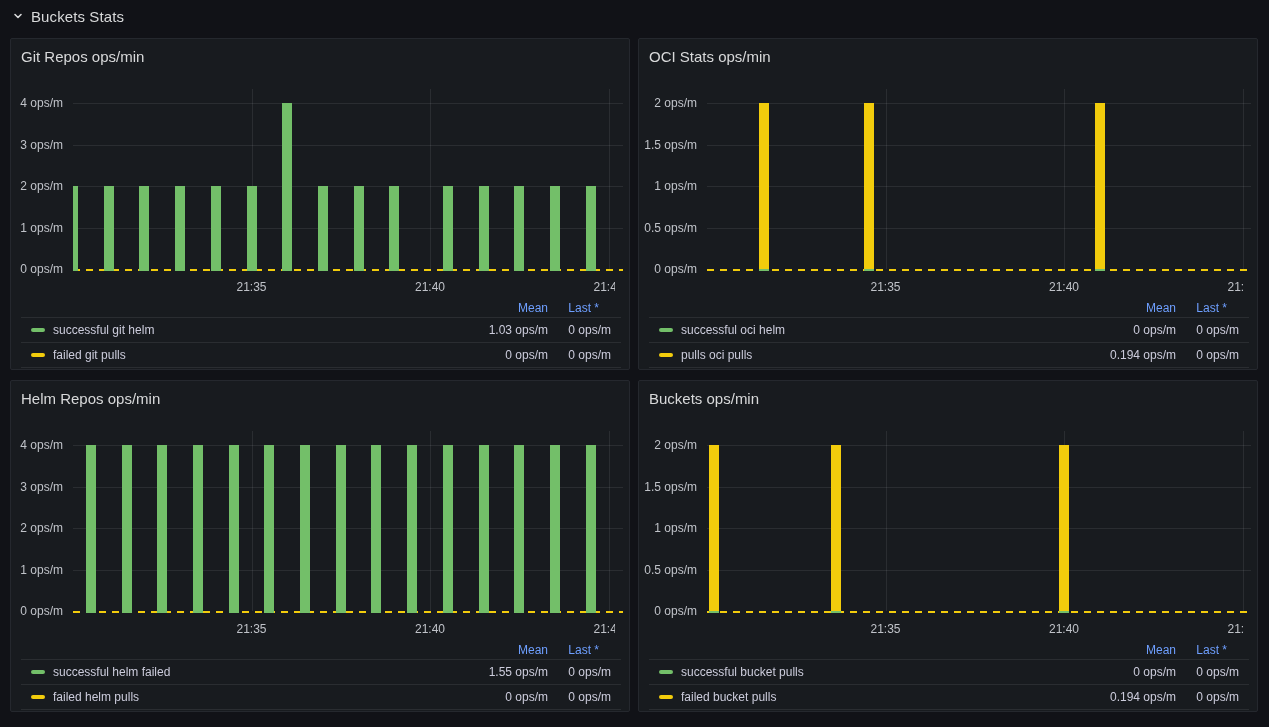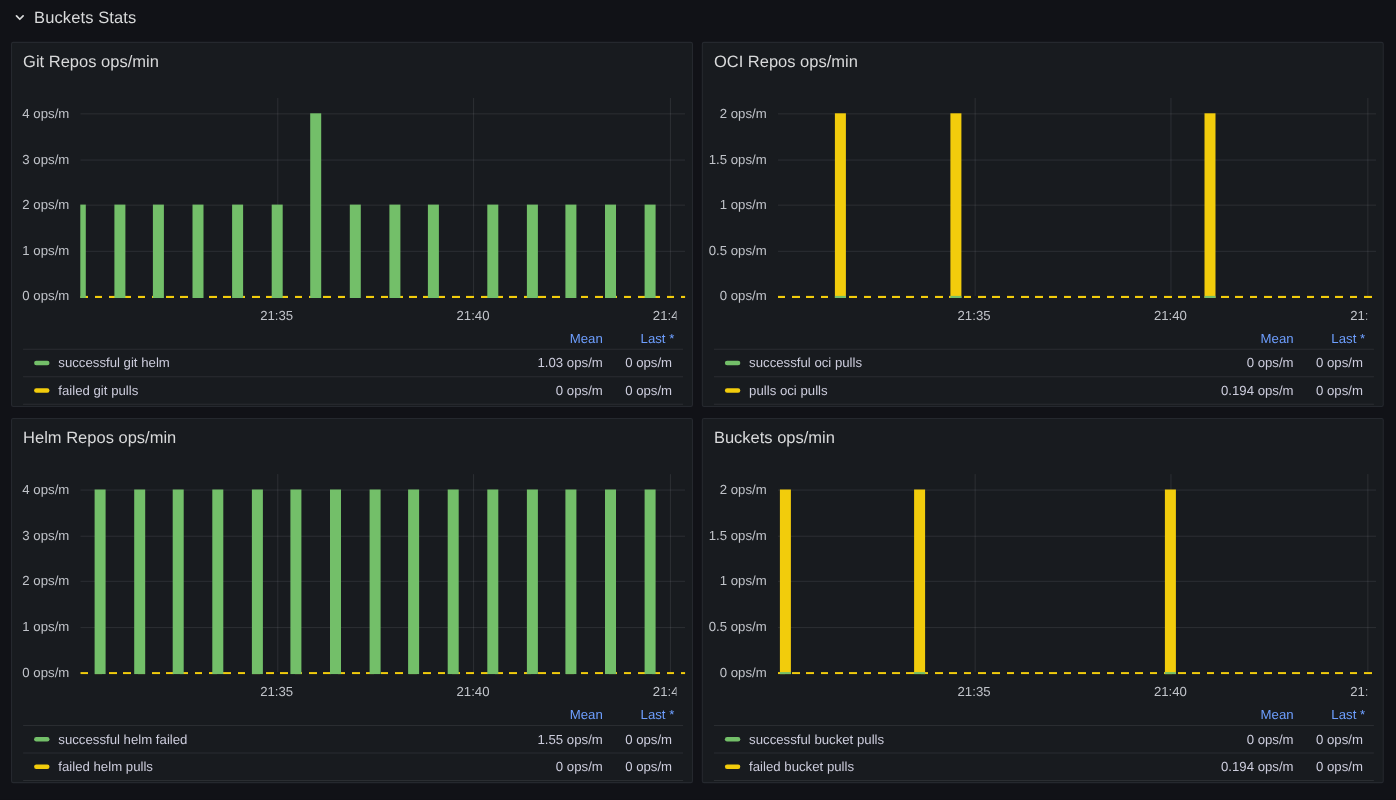--- a/index.html
+++ b/index.html
@@ -45,21 +45,21 @@
     position:absolute;top:0;height:16px;line-height:16px;font-size:12px;color:#c0c3c9;
     transform:translateX(-50%);white-space:nowrap;
   }
   .legend{position:absolute;left:10px;right:8px;top:260px;}
   .leg-head{position:relative;height:18px;}
   .leg-col{
     position:absolute;top:0;height:18px;line-height:18px;font-size:12px;color:#6e9fff;
     cursor:pointer;white-space:nowrap;
   }
   .leg-col.mean{right:73px;}
-  .leg-col.last{right:8px;}
+  .leg-col.last{right:22px;}
   .leg-row{
     position:relative;height:24px;display:flex;align-items:center;
     border-top:1px solid rgba(204,204,220,0.10);
   }
   .leg-row.last-row{border-bottom:1px solid rgba(204,204,220,0.10);}
   .swatch{width:14px;height:4px;border-radius:2px;margin-left:10px;flex:0 0 auto;cursor:pointer;}
   .leg-label{margin-left:8px;font-size:12px;color:#ccccdc;cursor:pointer;white-space:nowrap;}
   .leg-val{
     position:absolute;top:0;height:24px;line-height:24px;font-size:12px;color:#ccccdc;
     white-space:nowrap;
@@ -128,21 +128,21 @@
         </div>
         <div class="leg-row last-row">
           <span class="swatch" style="background: rgb(242, 204, 12);"></span>
           <span class="leg-label">failed git pulls</span>
           <span class="leg-val mean">0 ops/m</span>
           <span class="leg-val last">0 ops/m</span>
         </div>
       </div>
     </div>
     <div class="panel" style="left: 638px; top: 38px;">
-      <div class="panel-title">OCI Repos ops/min</div>
+      <div class="panel-title">OCI Stats ops/min</div>
       <div class="plot" style="left: 68px; width: 544px;">
         <div class="gl-h" style="top: 14px;"></div>
         <div class="gl-h" style="top: 55.5px;"></div>
         <div class="gl-h" style="top: 97px;"></div>
         <div class="gl-h" style="top: 138.5px;"></div>
         <div class="gl-v" style="left: 179px;"></div>
         <div class="gl-v" style="left: 357px;"></div>
         <div class="gl-v" style="left: 536px;"></div>
         <div class="zero-line"></div>
         <div class="bar yellow" style="left: 52.12px; height: 168px;"></div>
@@ -162,21 +162,21 @@
         <div class="xtick" style="left: 425px;">21:40</div>
         <div class="xtick" style="left: 603.5px;">21:45</div>
       </div>
       <div class="legend">
         <div class="leg-head">
           <span class="leg-col mean">Mean</span>
           <span class="leg-col last">Last *</span>
         </div>
         <div class="leg-row">
           <span class="swatch" style="background: rgb(115, 191, 105);"></span>
-          <span class="leg-label">successful oci pulls</span>
+          <span class="leg-label">successful oci helm</span>
           <span class="leg-val mean">0 ops/m</span>
           <span class="leg-val last">0 ops/m</span>
         </div>
         <div class="leg-row last-row">
           <span class="swatch" style="background: rgb(242, 204, 12);"></span>
           <span class="leg-label">pulls oci pulls</span>
           <span class="leg-val mean">0.194 ops/m</span>
           <span class="leg-val last">0 ops/m</span>
         </div>
       </div>

